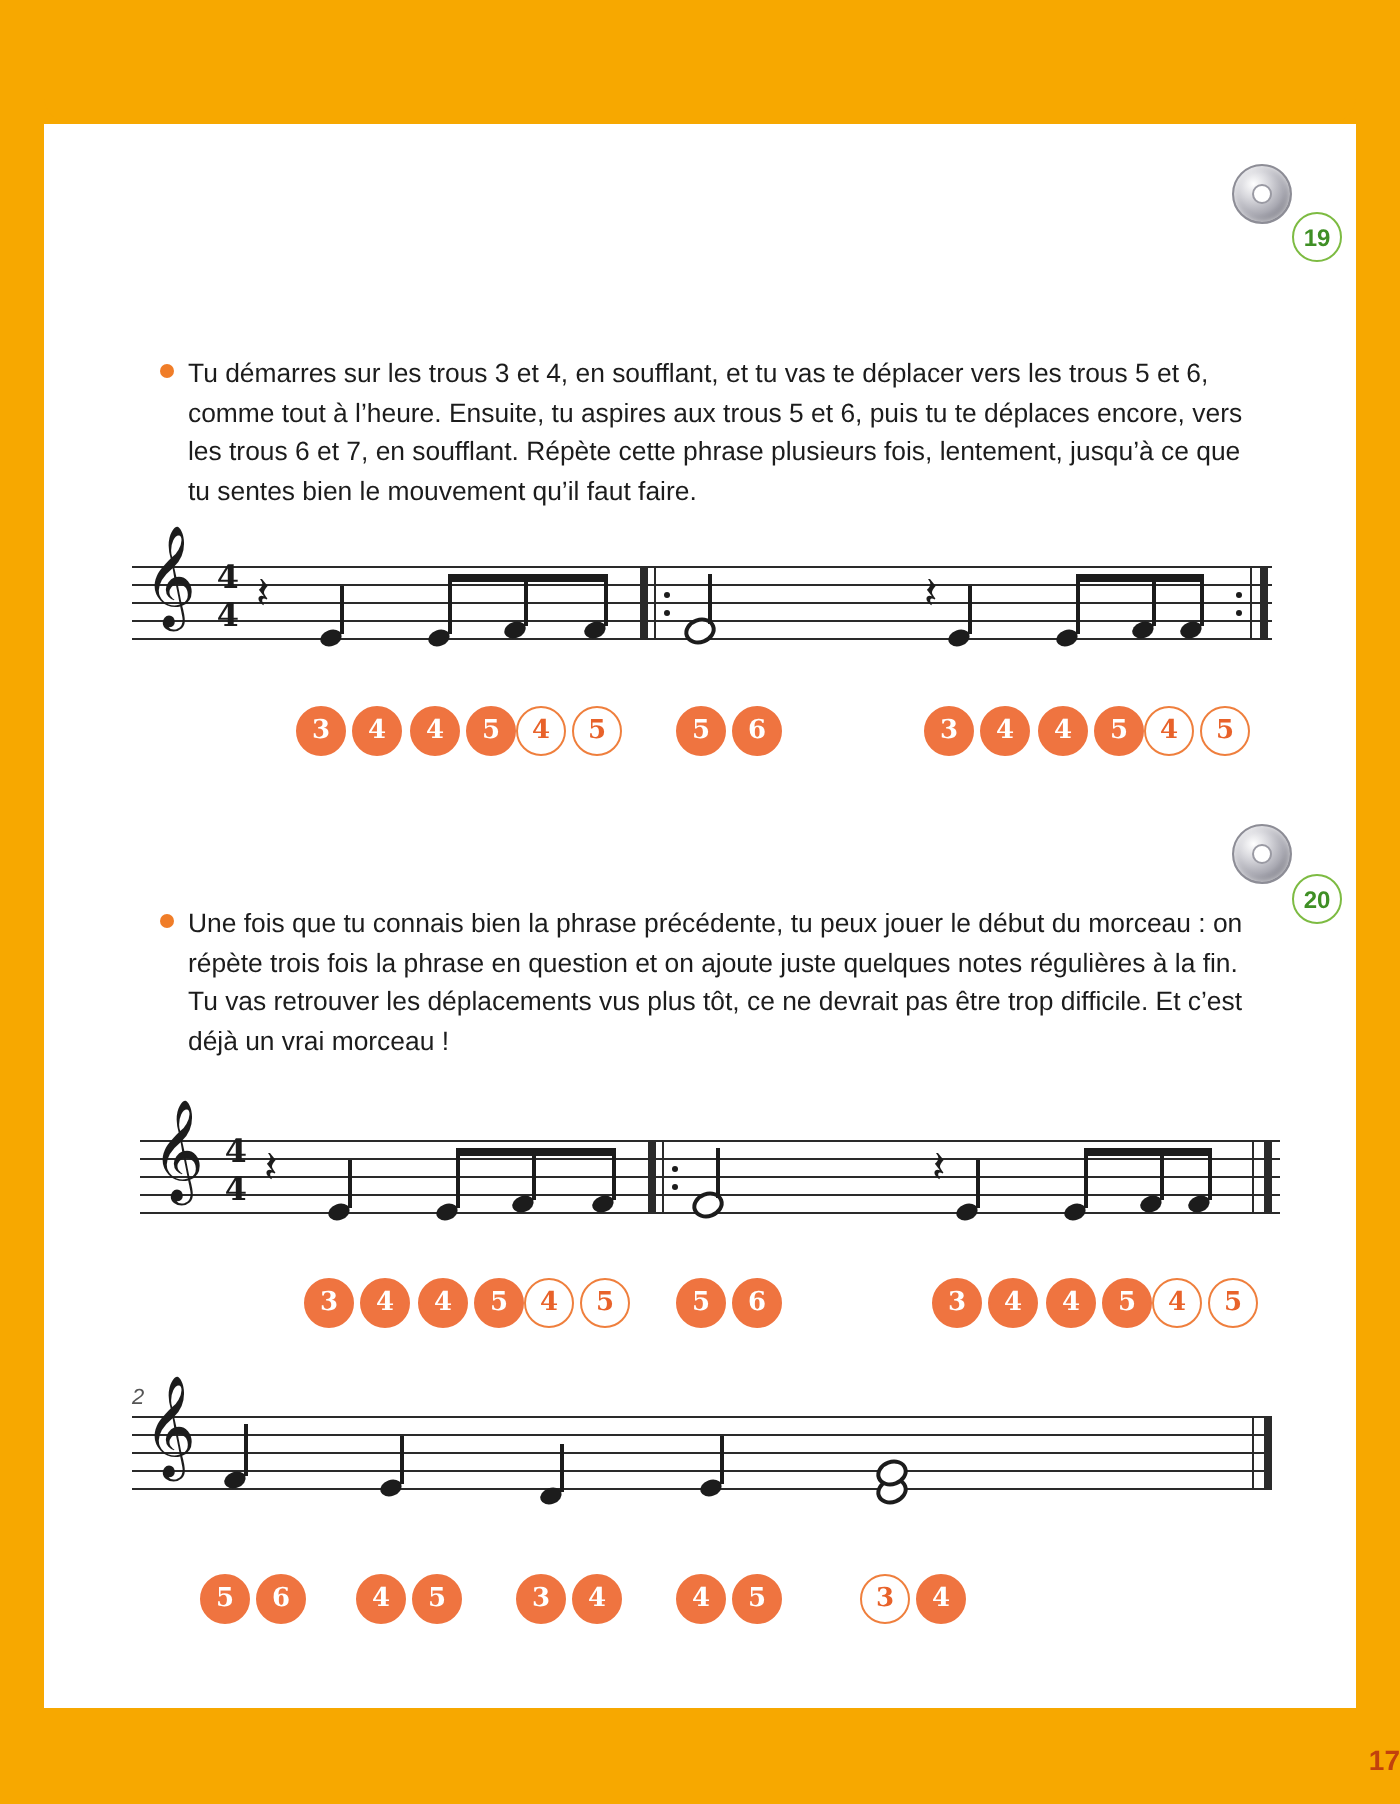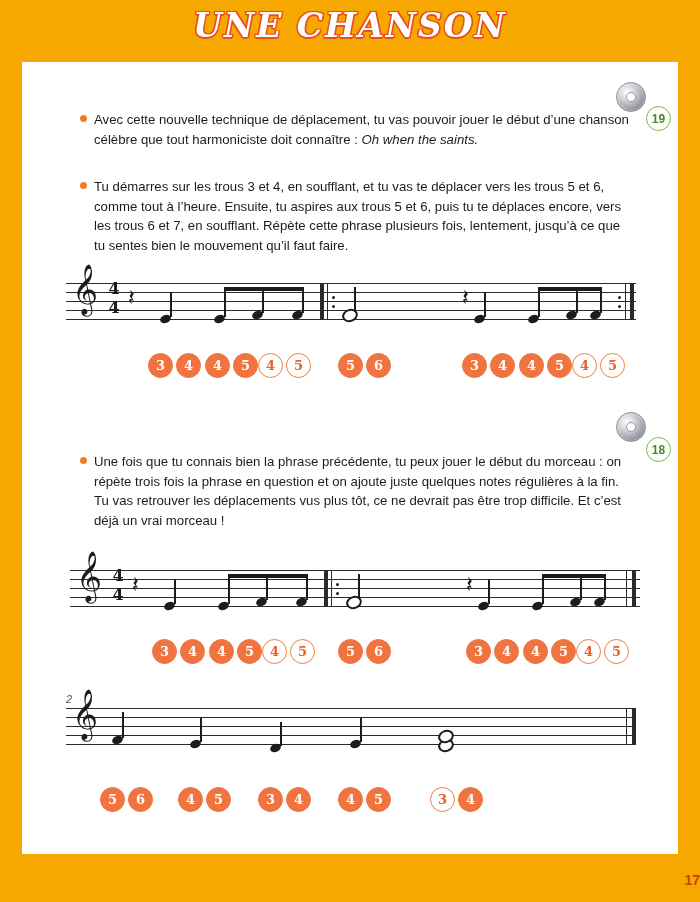--- a/index.html
+++ b/index.html
@@ -165,33 +165,28 @@
 
 <div class="page">
 
   <div class="left-band"></div>
   <div class="right-band"></div>
   <div class="header-band"></div>
   <div class="header-round"></div>
   <div class="footer-band"></div>
   <div class="page-inner"></div>
 
-  <div class="title">UNE CHANSON</div>
   <div class="page-number">17</div>
 
   <div class="cd" style="left:614px;top:82px;">
     <div class="disc"></div>
     <div class="hole"></div>
   </div>
   <div class="cd-num" style="left:646px;top:106px;">19</div>
 
-  <div class="para" style="left:94px;top:110px;width:536px;">
-    <span class="bullet"></span>
-    <span>Avec cette nouvelle technique de déplacement, tu vas pouvoir jouer le début d’une chanson célèbre que tout harmoniciste doit connaître : <i>Oh when the saints.</i></span>
-  </div>
 
   <div class="para" style="left:94px;top:177px;width:536px;">
     <span class="bullet"></span>
     <span>Tu démarres sur les trous 3 et 4, en soufflant, et tu vas te déplacer vers les trous 5 et 6, comme tout à l’heure. Ensuite, tu aspires aux trous 5 et 6, puis tu te déplaces encore, vers les trous 6 et 7, en soufflant. Répète cette phrase plusieurs fois, lentement, jusqu’à ce que tu sentes bien le mouvement qu’il faut faire.</span>
   </div>
 
   <div class="staff-wrap" style="left:66px;top:283px;width:570px;height:46px;">
     <div class="staff-lines">
       <div class="ln" style="top:0px;"></div>
       <div class="ln" style="top:9px;"></div>
@@ -268,21 +263,21 @@
       <div class="hole-group" style="left: 572px;">
         <div class="hole">4</div>
         <div class="hole">5</div>
       </div>
     </div>
 
   <div class="cd" style="left:614px;top:412px;">
     <div class="disc"></div>
     <div class="hole"></div>
   </div>
-  <div class="cd-num" style="left:646px;top:437px;">18</div>
+  <div class="cd-num" style="left:646px;top:437px;">20</div>
 
   <div class="para" style="left:94px;top:452px;width:536px;">
     <span class="bullet"></span>
     <span>Une fois que tu connais bien la phrase précédente, tu peux jouer le début du morceau : on répète trois fois la phrase en question et on ajoute juste quelques notes régulières à la fin. Tu vas retrouver les déplacements vus plus tôt, ce ne devrait pas être trop difficile. Et c’est déjà un vrai morceau !</span>
   </div>
 
   <div class="staff-wrap" style="left:70px;top:570px;width:570px;height:46px;">
     <div class="staff-lines">
       <div class="ln" style="top:0px;"></div>
       <div class="ln" style="top:9px;"></div>

